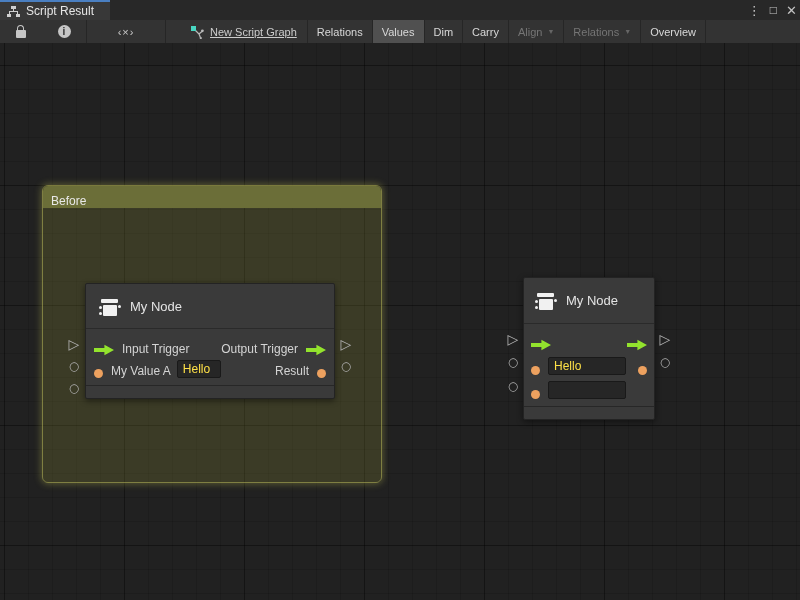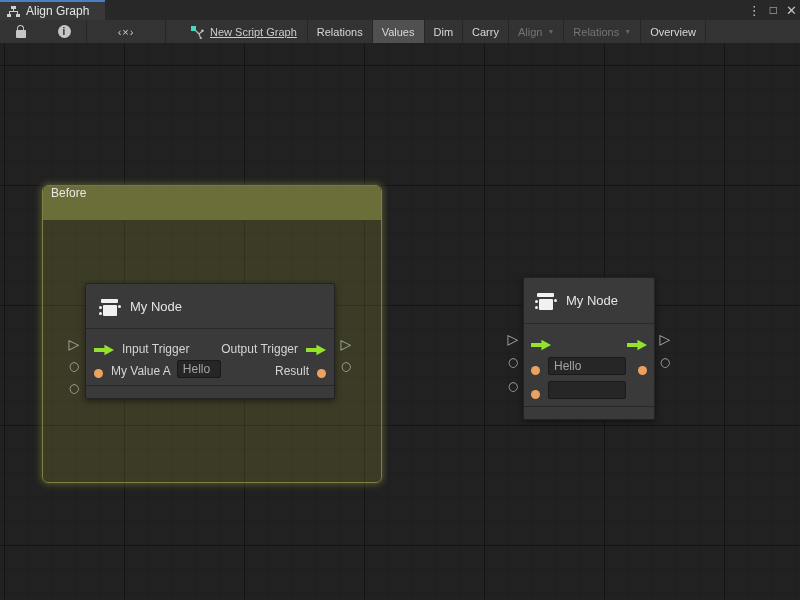--- a/index.html
+++ b/index.html
@@ -58,21 +58,21 @@
       linear-gradient(to right, rgba(0,0,0,0.30) 1px, transparent 1px),
       linear-gradient(to bottom, rgba(0,0,0,0.30) 1px, transparent 1px),
       linear-gradient(to right, rgba(0,0,0,0.13) 1px, transparent 1px),
       linear-gradient(to bottom, rgba(0,0,0,0.13) 1px, transparent 1px);
     background-size:120px 120px,120px 120px,24px 24px,24px 24px;
     background-position:4px 0,0 22px,4px 0,0 22px;}
 
   
   .group{position:absolute;width:338px;height:296px;border-radius:6px;display:flex;flex-direction:column;
          overflow:hidden;}
-  .group-header{height:34px;flex:0 0 auto;display:flex;align-items:flex-start;padding-left:8px;
+  .group-header{height:22px;flex:0 0 auto;display:flex;align-items:flex-end;padding-left:8px;
          font-size:12px;color:#e8e8e8;}
   .group-body{flex:1;}
   .group-before{left:42px;top:142px;border:1px solid rgba(205,205,95,0.55);
          box-shadow:0 0 7px 1px rgba(200,200,90,0.35);}
   .group-before .group-header{background:#6b6e38;}
   .group-before .group-body{background:rgba(163,163,58,0.20);}
   .group-after{left:417px;top:142px;border:1px solid rgba(190,95,195,0.55);
          box-shadow:0 0 7px 1px rgba(185,90,190,0.35);}
   .group-after .group-header{background:#6b3a6e;}
   .group-after .group-body{background:rgba(123,43,148,0.20);}
@@ -90,21 +90,21 @@
   .unit-icon i{position:absolute;background:#f1f1f1;}
   .ui-bar{left:3px;top:4px;width:17px;height:4px;border-radius:1px;}
   .ui-body{left:5px;top:10px;width:14px;height:11px;border-radius:1px;}
   .ui-pin1{left:1px;top:11px;width:3px;height:3px;border-radius:50%;}
   .ui-pin2{left:1px;top:17px;width:3px;height:3px;border-radius:50%;}
   .ui-pin3{left:20px;top:10px;width:3px;height:3px;border-radius:50%;}
   .flow-arrow{width:20px;height:12px;background:#93e32d;flex:0 0 auto;
       clip-path:polygon(0 34%,52% 34%,52% 6%,100% 50%,52% 94%,52% 66%,0 66%);}
   .value-dot{width:9px;height:9px;border-radius:50%;background:#eda15f;flex:0 0 auto;}
   .field{height:16px;background:#262626;border:1px solid #191919;border-radius:2px;
-      color:#a3a3a3;font-size:12px;padding:0 5px;display:flex;align-items:center;}
+      color:#fde047;font-size:12px;padding:0 5px;display:flex;align-items:center;}
   .ext{position:absolute;width:16px;height:16px;line-height:16px;text-align:center;
       font-size:14px;color:#b0b0b0;font-family:"DejaVu Sans",sans-serif;}
   .ext.circ{font-size:12px;}
 
   .node-before{left:85px;top:240px;width:248px;}
   .node-before .node-header{height:44px;}
   .node-before .port-row{height:22px;}
   .nb-label{margin-left:8px;}
   .nb-field{margin-left:6px;width:32px;}
   .nb-field-small{margin-left:6px;width:8px;}
@@ -125,21 +125,21 @@
     <div class="tab">
       <span class="graphtab-icon">
         <i class="gt-n1"></i>
           <i class="gt-n2"></i>
           <i class="gt-n3"></i>
         <i class="gt-stem"></i>
           <i class="gt-rail"></i>
           <i class="gt-d1"></i>
           <i class="gt-d2"></i>
       </span>
-      <span>Align Graph</span>
+      <span>Script Result</span>
     </div>
     <div class="win-controls">
       <span class="wc-menu">⋮</span>
       <span class="wc-max">□</span>
       <span class="wc-close">✕</span>
     </div>
   </div>
 
   <div class="toolbar">
     <div class="tbtn lock-btn">

